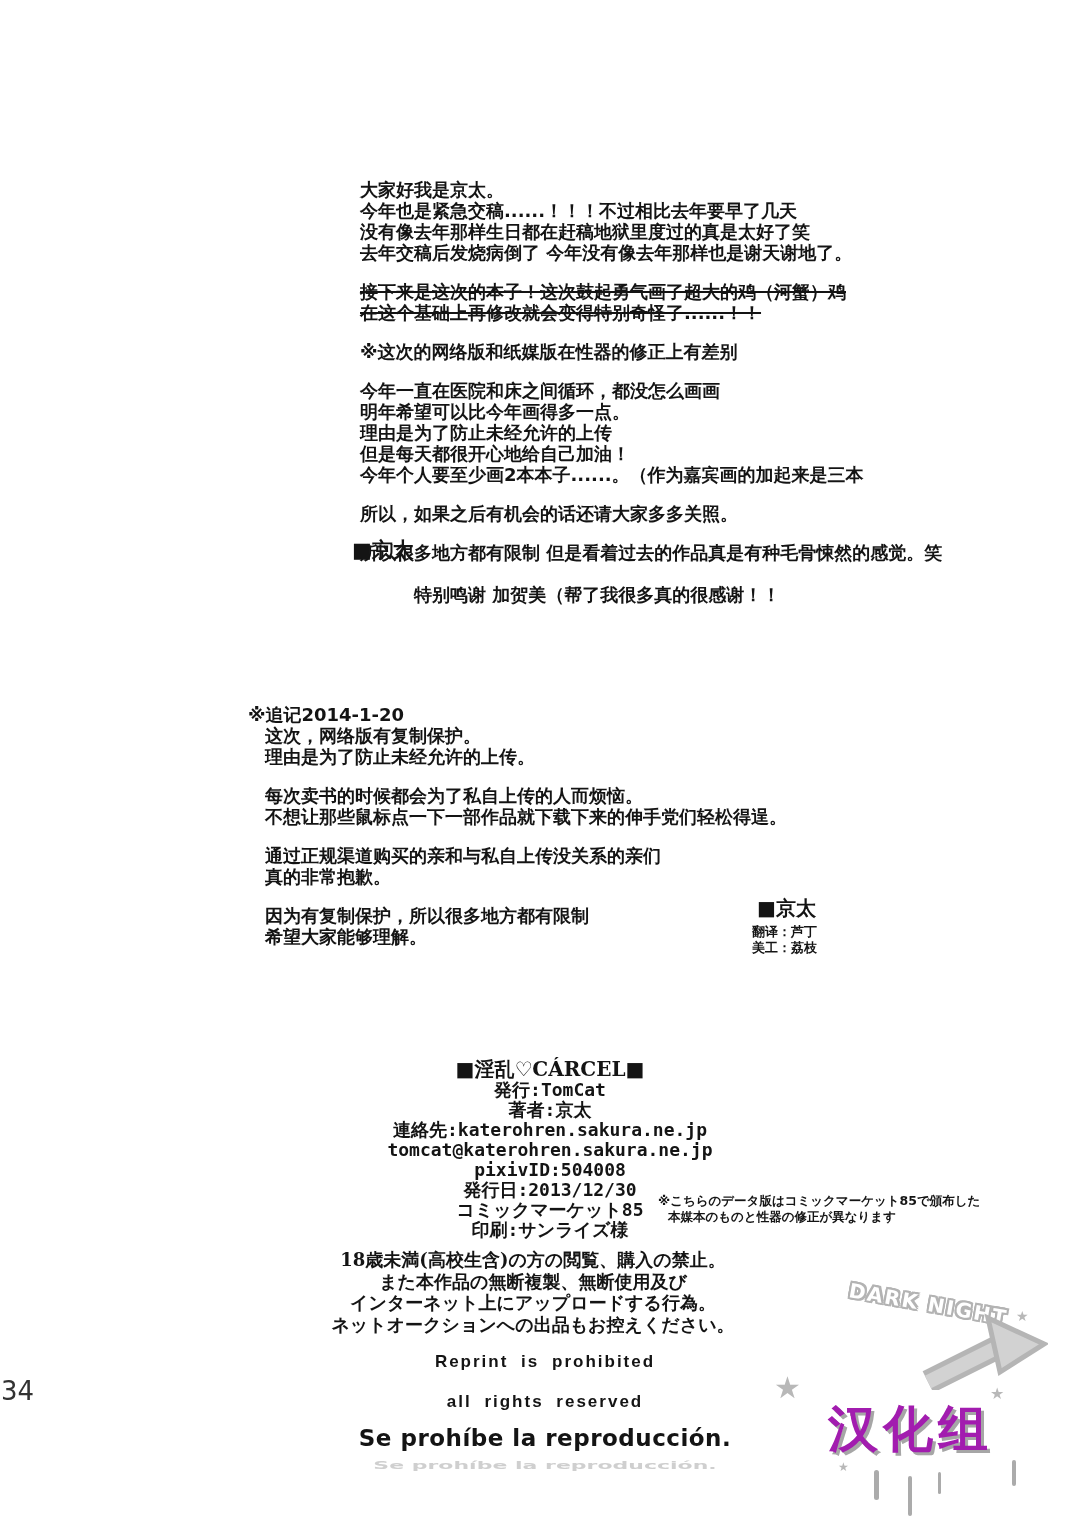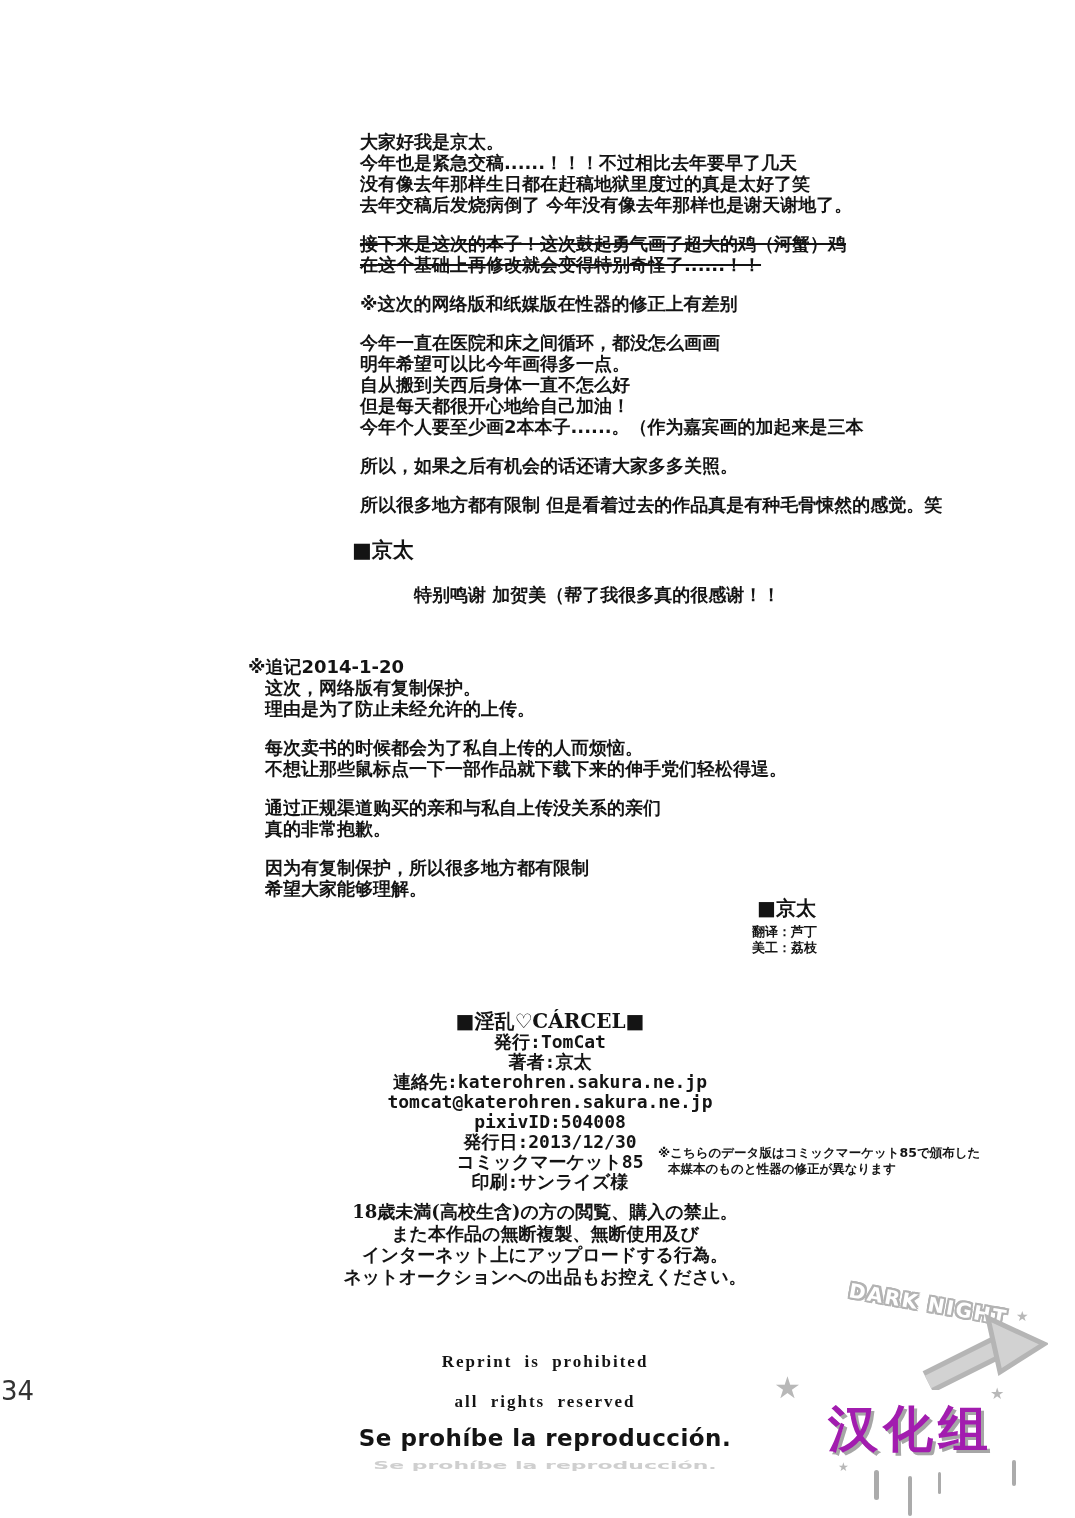--- a/index.html
+++ b/index.html
@@ -1,20 +1,20 @@
 <!DOCTYPE html>
 <html><head>
 <meta charset="utf-8">
 <style>
   html,body{margin:0;padding:0;background:#e8e8e8;}
   .page{
     position:relative;width:1075px;height:1518px;background:#ffffff;
     overflow:hidden;font-family:"DejaVu Sans",sans-serif;color:#141414;
   }
-  .blk{position:absolute;}
+  .blk{position:absolute;margin-top:48px;}
   .ln{font-size:18px;line-height:21px;font-weight:600;white-space:pre;}
   .gap{height:18px;}
   .struck{text-decoration:line-through;text-decoration-thickness:2px;}
   .ind{padding-left:17px;}
 
   #afterword{left:360px;top:131px;}
   #sig1{position:absolute;left:352px;top:536px;font-size:21px;font-weight:700;}
   #thanks{position:absolute;left:414px;top:583px;font-size:18px;font-weight:600;}
 
   #postscript{left:248px;top:656px;}
@@ -23,26 +23,26 @@
   #credit-2{position:absolute;left:752px;top:939px;font-size:13px;font-weight:600;}
 
   #colophon{left:290px;top:1010px;width:520px;text-align:center;
     font-family:"DejaVu Sans Mono","Liberation Mono",monospace;}
   .co-title{font-size:20px;line-height:22px;font-weight:700;font-family:"DejaVu Serif",serif;}
   .co-ln{font-size:18px;line-height:20px;font-weight:700;}
 
   #sidenote{left:658px;top:1145px;font-size:12.5px;line-height:16px;font-weight:600;}
   #sidenote .sn2{padding-left:10px;}
 
-  #warning{left:230px;top:1201px;width:630px;text-align:center;
+  #warning{left:218px;top:1201px;width:630px;text-align:center;
     font-family:"DejaVu Serif","Liberation Serif",serif;font-weight:700;}
   #warning div{font-size:18px;line-height:21.5px;}
 
   .center-line{position:absolute;left:15px;width:1060px;text-align:center;}
-  #r1,#r2{font-family:Liberation Serif, serif;
+  #r1,#r2{font-family:Liberation Sans, sans-serif;
     font-size:17px;font-weight:600;letter-spacing:2px;word-spacing:6px;}
   #r1{top:1352px;}
   #r2{top:1392px;}
   #r3{top:1425px;font-size:23px;font-weight:600;letter-spacing:.5px;}
   #r3ghost{top:1453px;font-size:22px;font-weight:600;color:#cfcfcf;
     transform:scaleY(.45);filter:blur(.6px);}
 
   #pagenum{position:absolute;left:1px;top:1376px;font-size:26px;color:#333;}
 
   
@@ -79,21 +79,21 @@
     <div class="ln">没有像去年那样生日都在赶稿地狱里度过的真是太好了笑</div>
     <div class="ln">去年交稿后发烧病倒了 今年没有像去年那样也是谢天谢地了。</div>
     <div class="gap"></div>
     <div class="ln struck">接下来是这次的本子！这次鼓起勇气画了超大的鸡（河蟹）鸡</div>
     <div class="ln struck">在这个基础上再修改就会变得特别奇怪了......！！</div>
     <div class="gap"></div>
     <div class="ln">※这次的网络版和纸媒版在性器的修正上有差别</div>
     <div class="gap"></div>
     <div class="ln">今年一直在医院和床之间循环，都没怎么画画</div>
     <div class="ln">明年希望可以比今年画得多一点。</div>
-    <div class="ln">自从搬到关西后身体一直不怎么好</div>
+    <div class="ln">理由是为了防止未经允许的上传</div>
     <div class="ln">但是每天都很开心地给自己加油！</div>
     <div class="ln">今年个人要至少画2本本子......。（作为嘉宾画的加起来是三本</div>
     <div class="gap"></div>
     <div class="ln">所以，如果之后有机会的话还请大家多多关照。</div>
     <div class="gap"></div>
     <div class="ln">所以很多地方都有限制 但是看着过去的作品真是有种毛骨悚然的感觉。笑</div>
   </div>
 
   <div id="sig1">■京太</div>
   <div id="thanks">特别鸣谢 加贺美（帮了我很多真的很感谢！！</div>

